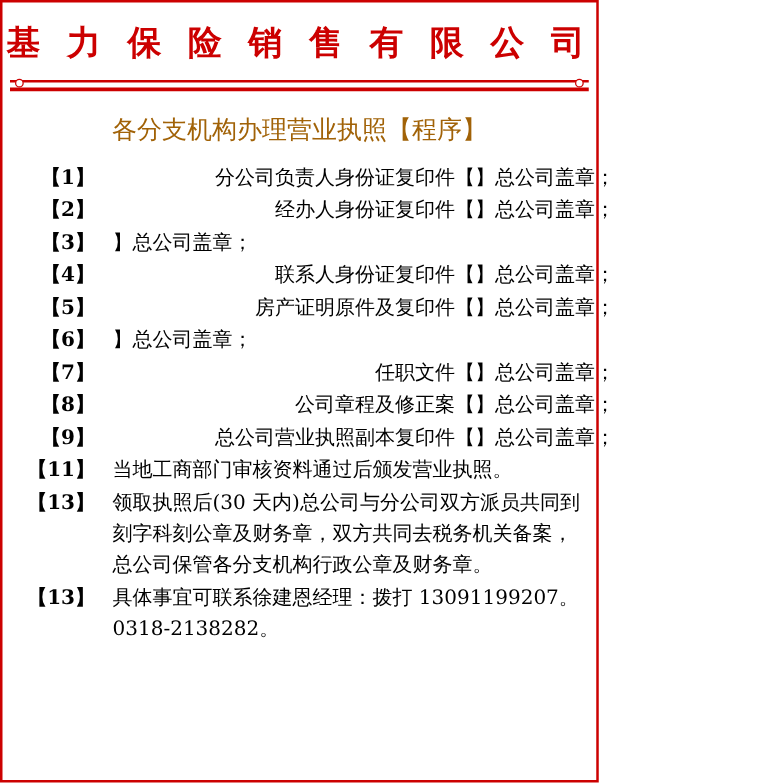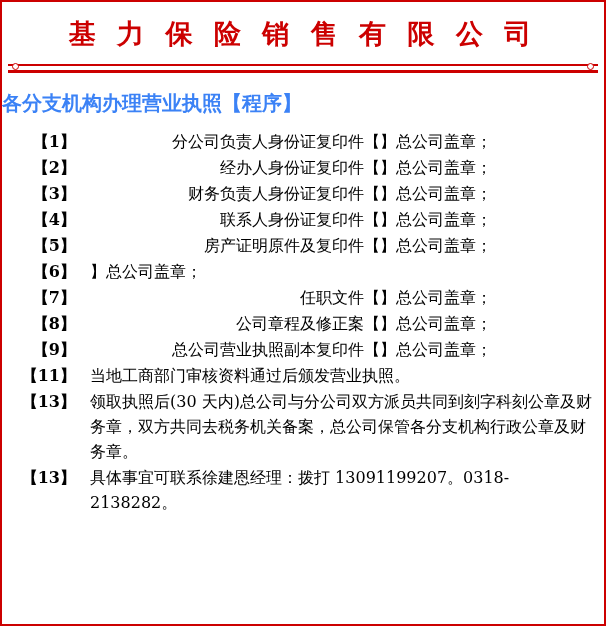--- a/index.html
+++ b/index.html
@@ -9,21 +9,21 @@
   body {
     width: 606px;
     height: 626px;
     background: #ffffff;
     font-family: "DejaVu Sans", sans-serif;
     color: #000000;
     overflow: hidden;
   }
   .page {
     position: relative;
-    width: 606px;
+    width: 479px;
     height: 626px;
     border: 2px solid #cc0000;
     box-sizing: border-box;
     background: #ffffff;
   }
   .company-title {
     text-align: center;
     color: #cc0000;
     font-family: "DejaVu Serif", serif;
     font-weight: bold;
@@ -56,23 +56,24 @@
     height: 5px;
     border: 1px solid #cc0000;
     border-radius: 50%;
     background: #ffffff;
     top: 1px;
   }
   .rule-dot.left { left: 4px; }
   .rule-dot.right { right: 4px; }
 
   .doc-title {
-    color: #3b82f6;
+    text-align: center;
+    color: #a16207;
     font-family: "DejaVu Serif", serif;
-    font-weight: bold;
+    font-weight: normal;
     font-size: 20px;
     margin-top: 14px;
     margin-bottom: 12px;
     white-space: nowrap;
   }
 
   .items {
     margin: 0 10px 0 18px;
   }
   .item {
@@ -151,21 +152,20 @@
           <span class="left-part">经办人身份证复印件【</span>
           <span class="right-part">】总公司盖章；</span>
         </span>
       </div>
     </div>
 
     <div class="item">
       <div class="num bracket">【3】</div>
       <div class="body-text">
         <span class="line">
-          <span class="left-part">财务负责人身份证复印件【</span>
           <span class="right-part">】总公司盖章；</span>
         </span>
       </div>
     </div>
 
     <div class="item">
       <div class="num bracket">【4】</div>
       <div class="body-text">
         <span class="line">
           <span class="left-part">联系人身份证复印件【</span>

